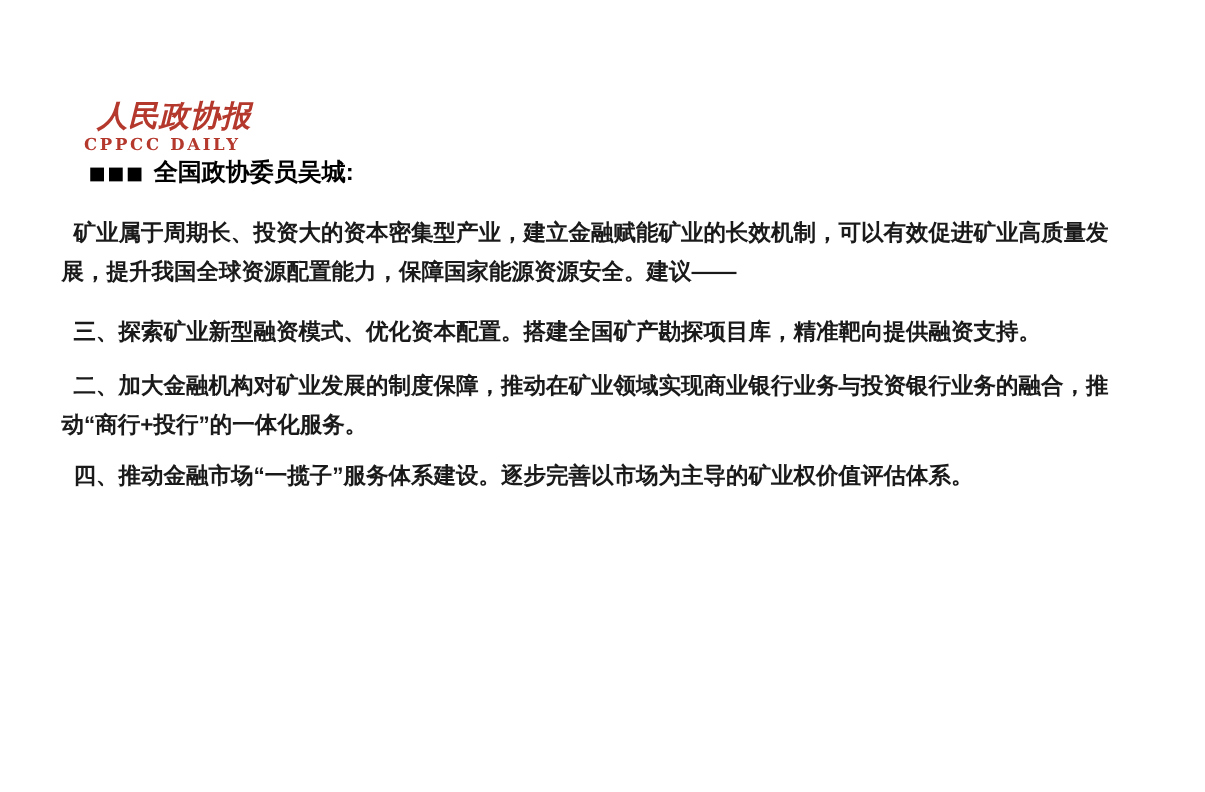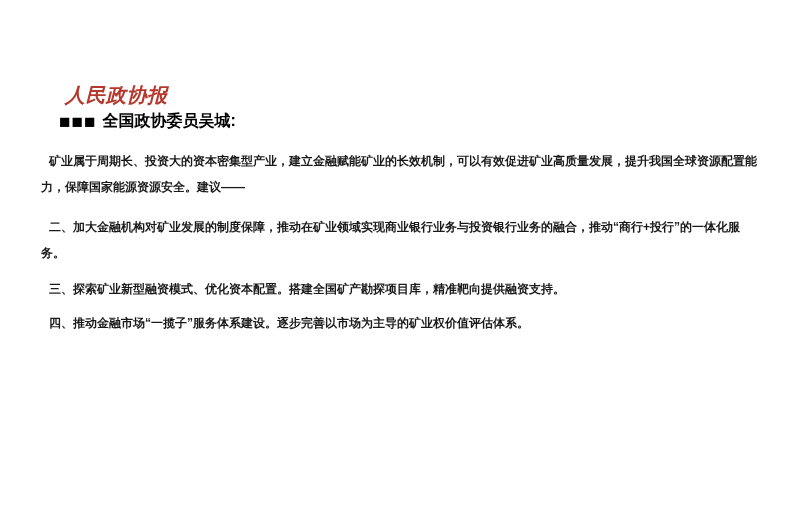--- a/index.html
+++ b/index.html
@@ -10,21 +10,21 @@
     width: 803px;
     height: 528px;
     background: #ffffff;
     overflow: hidden;
     position: relative;
     font-family: "Liberation Sans", "DejaVu Sans", sans-serif;
   }
   .article {
     position: absolute;
     left: 41px;
-    top: 82px;
+    top: 64px;
     width: 716px;
     color: #1a1a1a;
     font-weight: 700;
   }
   .logo-cn {
     margin-left: 24px;
     color: #b5382d;
     font-size: 20px;
     line-height: 26px;
     font-family: "DejaVu Serif", "Liberation Serif", serif;
@@ -59,45 +59,46 @@
   .title {
     margin-top: 13px;
     font-size: 15.5px;
     line-height: 26px;
     text-indent: 8px;
     color: #111111;
     white-space: nowrap;
   }
   .body-text p {
     margin: 0;
-    font-size: 12px;
+    font-size: 15px;
     line-height: 26px;
     text-indent: 8px;
     color: #1a1a1a;
     text-align: left;
   }
   .body-text p:nth-of-type(1) { margin-top: 15px; }
   .body-text p:nth-of-type(2) { margin-top: 14px; }
   .body-text p:nth-of-type(3) { margin-top: 10px; }
   .body-text p:nth-of-type(4) { margin-top: 8px; }
   .body-text p:nth-of-type(5) { margin-top: 0; }
 </style>
 </head>
 <body>
 
 <div class="article">
 
   <div class="logo-cn">人民政协报</div>
 
+  <div class="logo-en">CPPCC DAILY</div>
 
   <div class="kicker">
     <span class="squares">■■■</span><span>全国政协委员吴城:</span>
   </div>
 
 
   <div class="body-text">
     <p>矿业属于周期长、投资大的资本密集型产业，建立金融赋能矿业的长效机制，可以有效促进矿业高质量发展，提升我国全球资源配置能力，保障国家能源资源安全。建议——</p>
+    <p>三、探索矿业新型融资模式、优化资本配置。搭建全国矿产勘探项目库，精准靶向提供融资支持。</p>
     <p>二、加大金融机构对矿业发展的制度保障，推动在矿业领域实现商业银行业务与投资银行业务的融合，推动“商行+投行”的一体化服务。</p>
-    <p>三、探索矿业新型融资模式、优化资本配置。搭建全国矿产勘探项目库，精准靶向提供融资支持。</p>
     <p>四、推动金融市场“一揽子”服务体系建设。逐步完善以市场为主导的矿业权价值评估体系。</p>
   </div>
 
 </div>
 
 </body></html>

